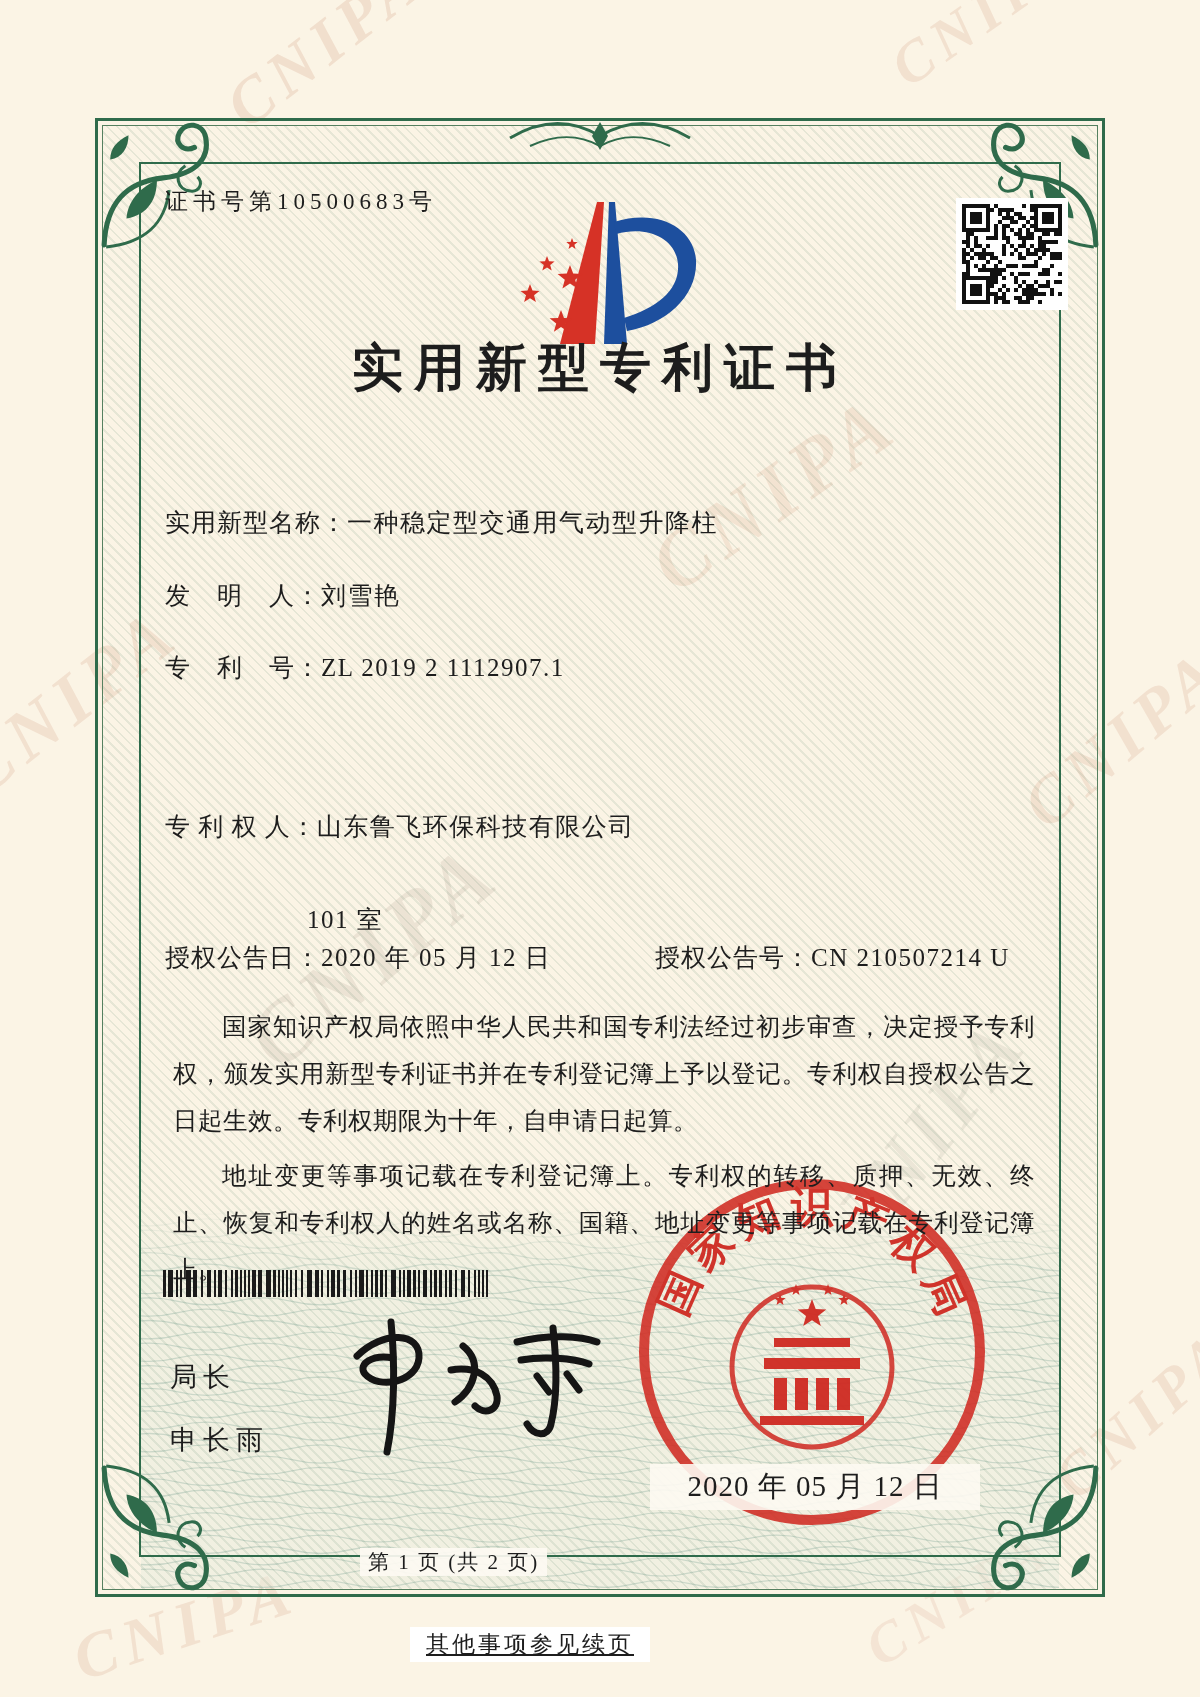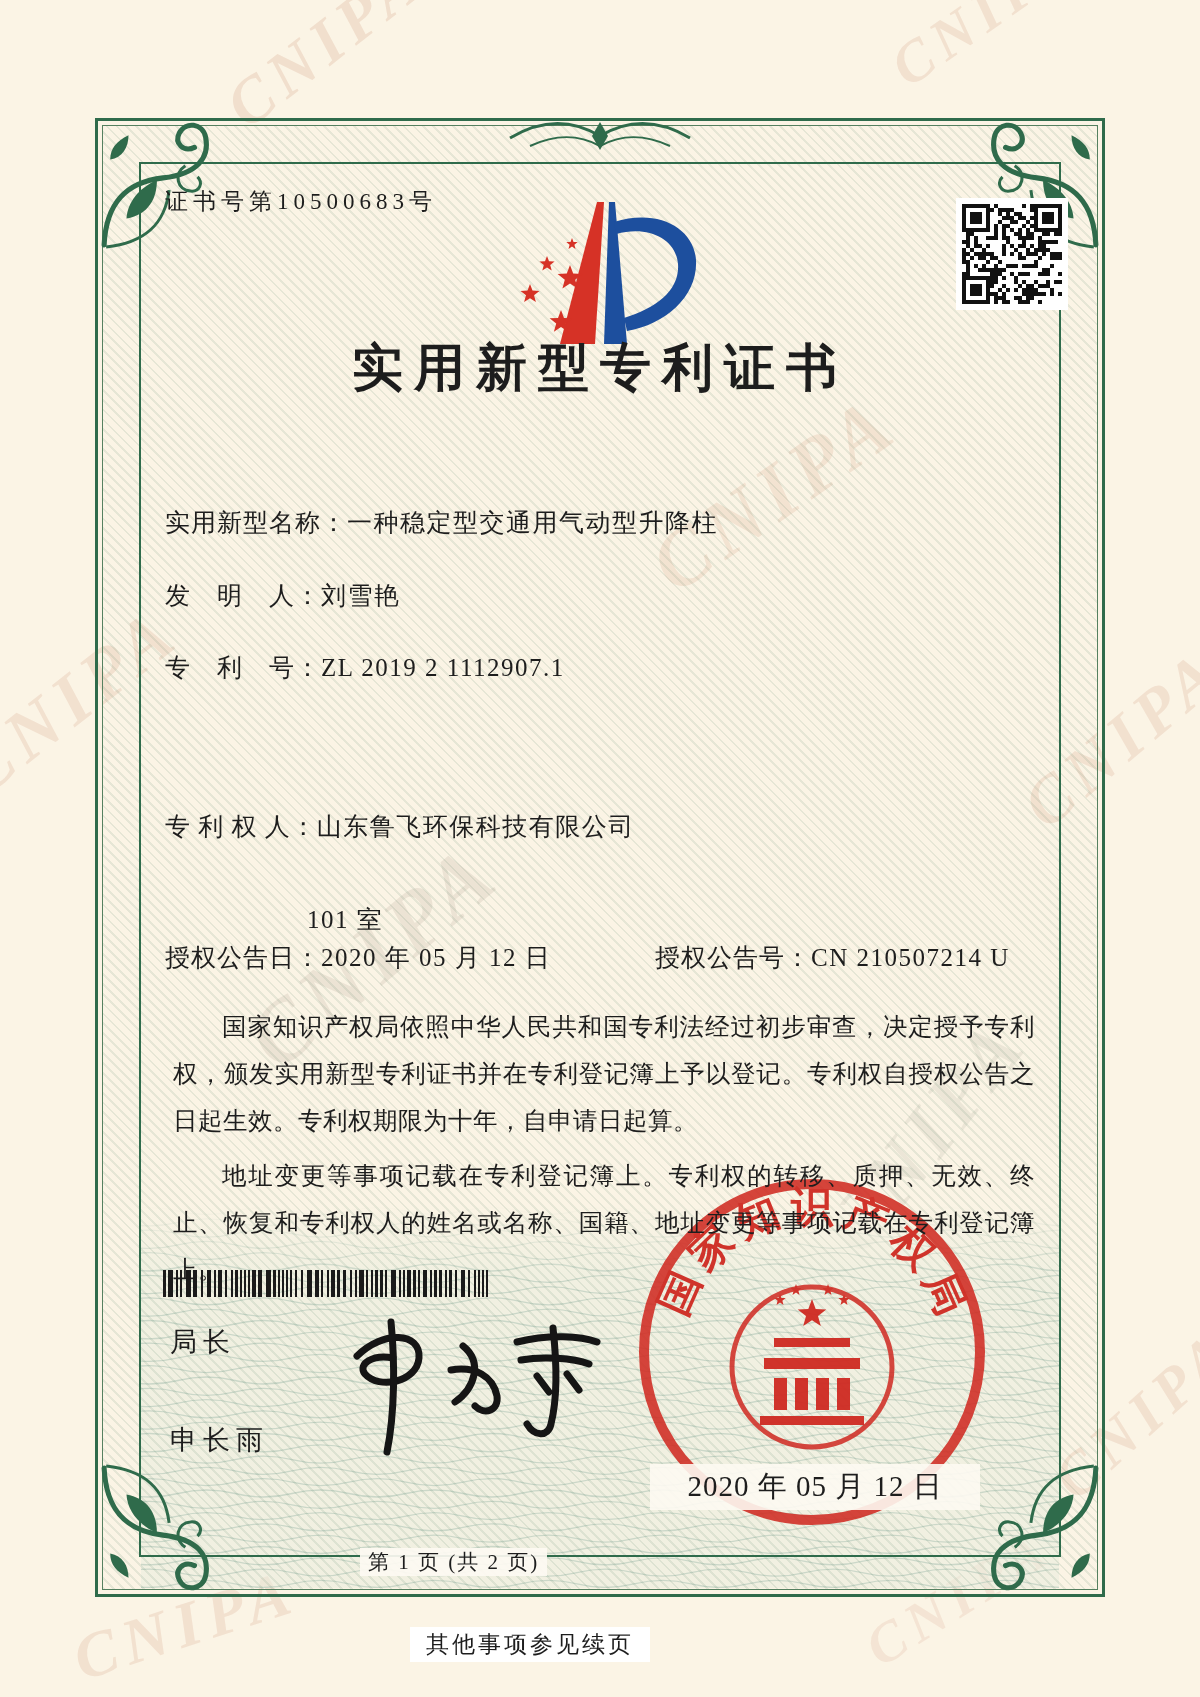--- a/index.html
+++ b/index.html
@@ -23,33 +23,33 @@
       font-weight:bold;letter-spacing:11px;z-index:6;}
   .field{position:absolute;left:165px;font-size:25px;white-space:nowrap;z-index:6;letter-spacing:1px;}
   .field .val{letter-spacing:1.5px;}
   .paras{position:absolute;left:165px;top:995px;width:878px;font-size:24.5px;line-height:1.92;
       text-align:justify;z-index:6;letter-spacing:.5px;}
   .paras p{margin:8px;text-indent:2em;}
   .waveband{position:absolute;left:141px;top:1205px;width:918px;height:383px;z-index:2;}
   .wavefade{position:absolute;left:141px;top:1205px;width:918px;height:70px;z-index:2;
       background:linear-gradient(#fbf4e5,rgba(251,244,229,0));}
   .barcode{position:absolute;left:163px;top:1270px;z-index:6;}
-  .signer-title{position:absolute;left:170px;top:1324px;font-size:27px;z-index:6;
+  .signer-title{position:absolute;left:170px;top:1359px;font-size:27px;z-index:6;
       font-family:Liberation Mono, monospace;letter-spacing:6px;font-weight:500;}
   .signer-name{position:absolute;left:170px;top:1422px;font-size:27px;z-index:6;
       font-family:"Liberation Sans","DejaVu Sans",sans-serif;letter-spacing:6px;font-weight:500;}
   .sig{position:absolute;left:335px;top:1312px;z-index:7;}
   .seal{position:absolute;left:622px;top:1162px;z-index:5;opacity:.95;}
   .seal-date{position:absolute;left:650px;top:1464px;width:330px;text-align:center;font-size:29px;
       z-index:8;letter-spacing:1px;background:rgba(253,250,242,.9);padding:3px 0;}
   .pageinfo{position:absolute;left:360px;top:1548px;width:400px;text-align:left;font-size:21px;
       z-index:8;letter-spacing:2px;}
   .pageinfo span{background:rgba(253,250,242,.92);padding:2px 8px;}
   .note{position:absolute;left:330px;top:1629px;width:400px;text-align:center;font-size:23px;
-      z-index:6;letter-spacing:3px;}
+      z-index:6;letter-spacing:3px;text-decoration:underline;}
   .note span{background:#ffffff;padding:5px 16px;}
   .logo{position:absolute;left:500px;top:198px;z-index:6;}
   .qr{position:absolute;left:956px;top:198px;z-index:6;background:#fff;padding:6px;}
   .topornament{position:absolute;left:508px;top:108px;z-index:5;}
 </style>
 </head>
 <body>
 
 <div class="page">
 

